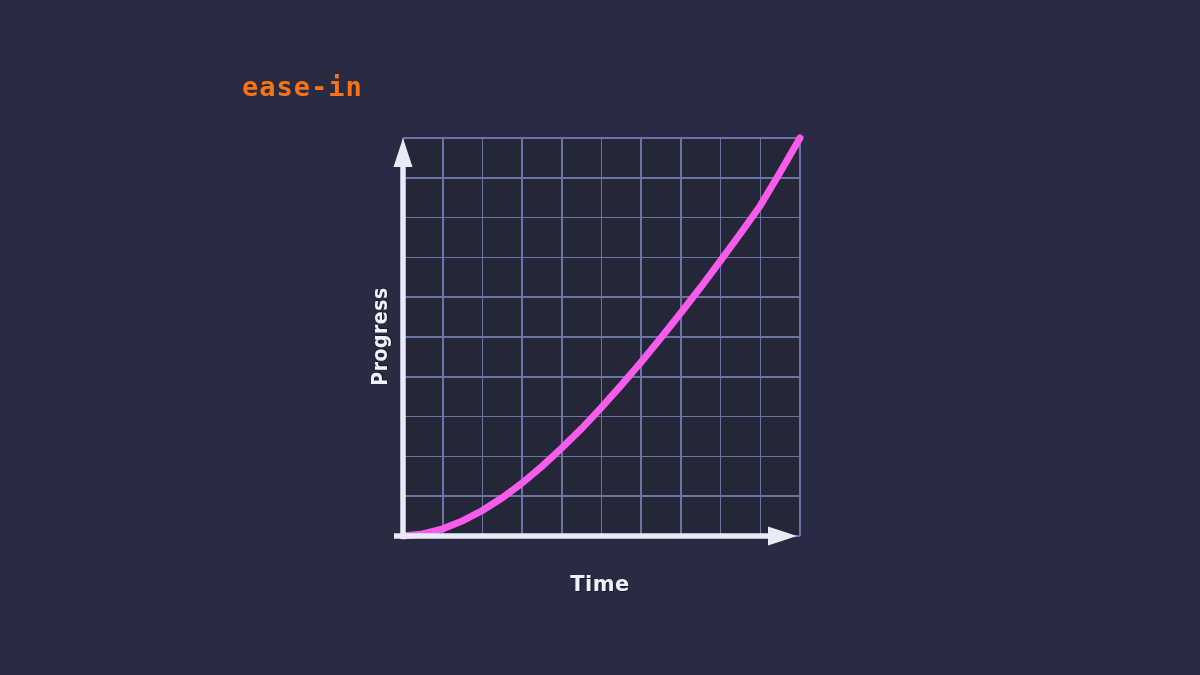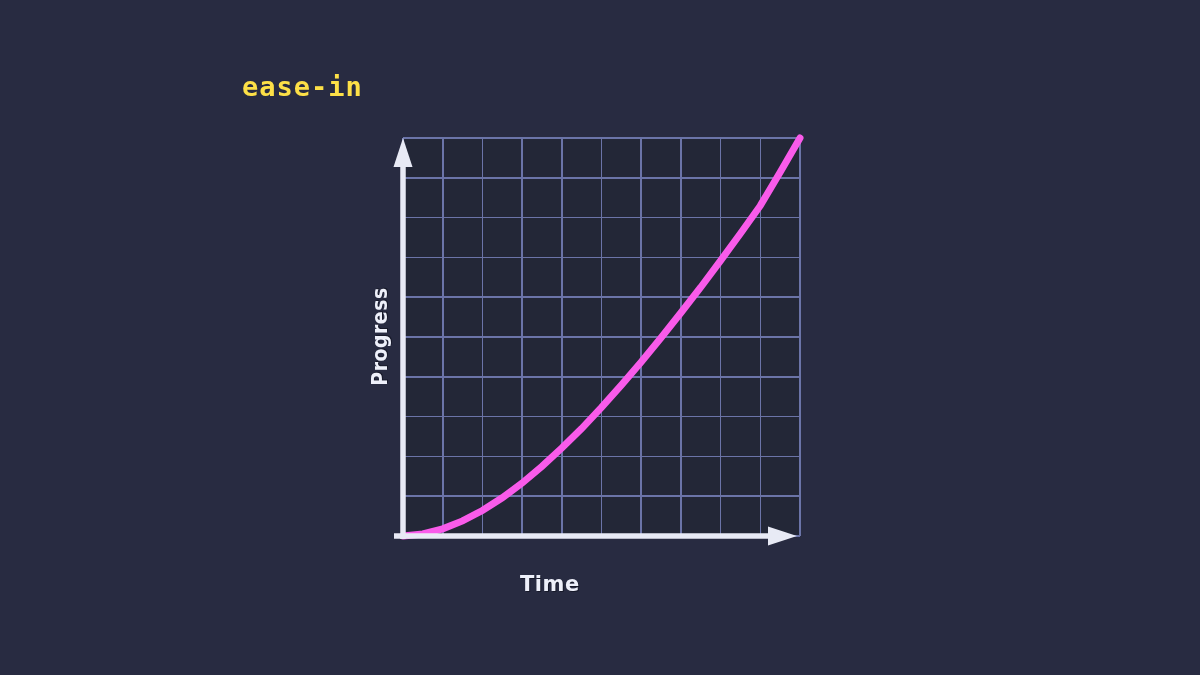--- a/index.html
+++ b/index.html
@@ -22,21 +22,21 @@
 
   
   #chart-title {
     position: absolute;
     left: 242px;
     top: 73px;
     font-family: "DejaVu Sans Mono", monospace;
     font-weight: bold;
     font-size: 27px;
     letter-spacing: 1px;
-    color: #fde047;
+    color: #f97316;
     white-space: nowrap;
     line-height: 1;
   }
 
   
   #plot-svg {
     position: absolute;
     left: 0;
     top: 0;
     width: 1200px;
@@ -62,21 +62,21 @@
     top: 326px;
     width: 160px;
     text-align: center;
     transform: rotate(-90deg);
     font-stretch: condensed;
   }
   #x-axis-label {
     left: 520px;
     top: 574px;
     width: 160px;
-    text-align: left;
+    text-align: center;
   }
 </style>
 </head>
 <body>
 
 <div id="stage">
 
   <div id="chart-title">ease-in</div>
 
   <svg id="plot-svg" viewBox="0 0 1200 675" xmlns="http://www.w3.org/2000/svg">

